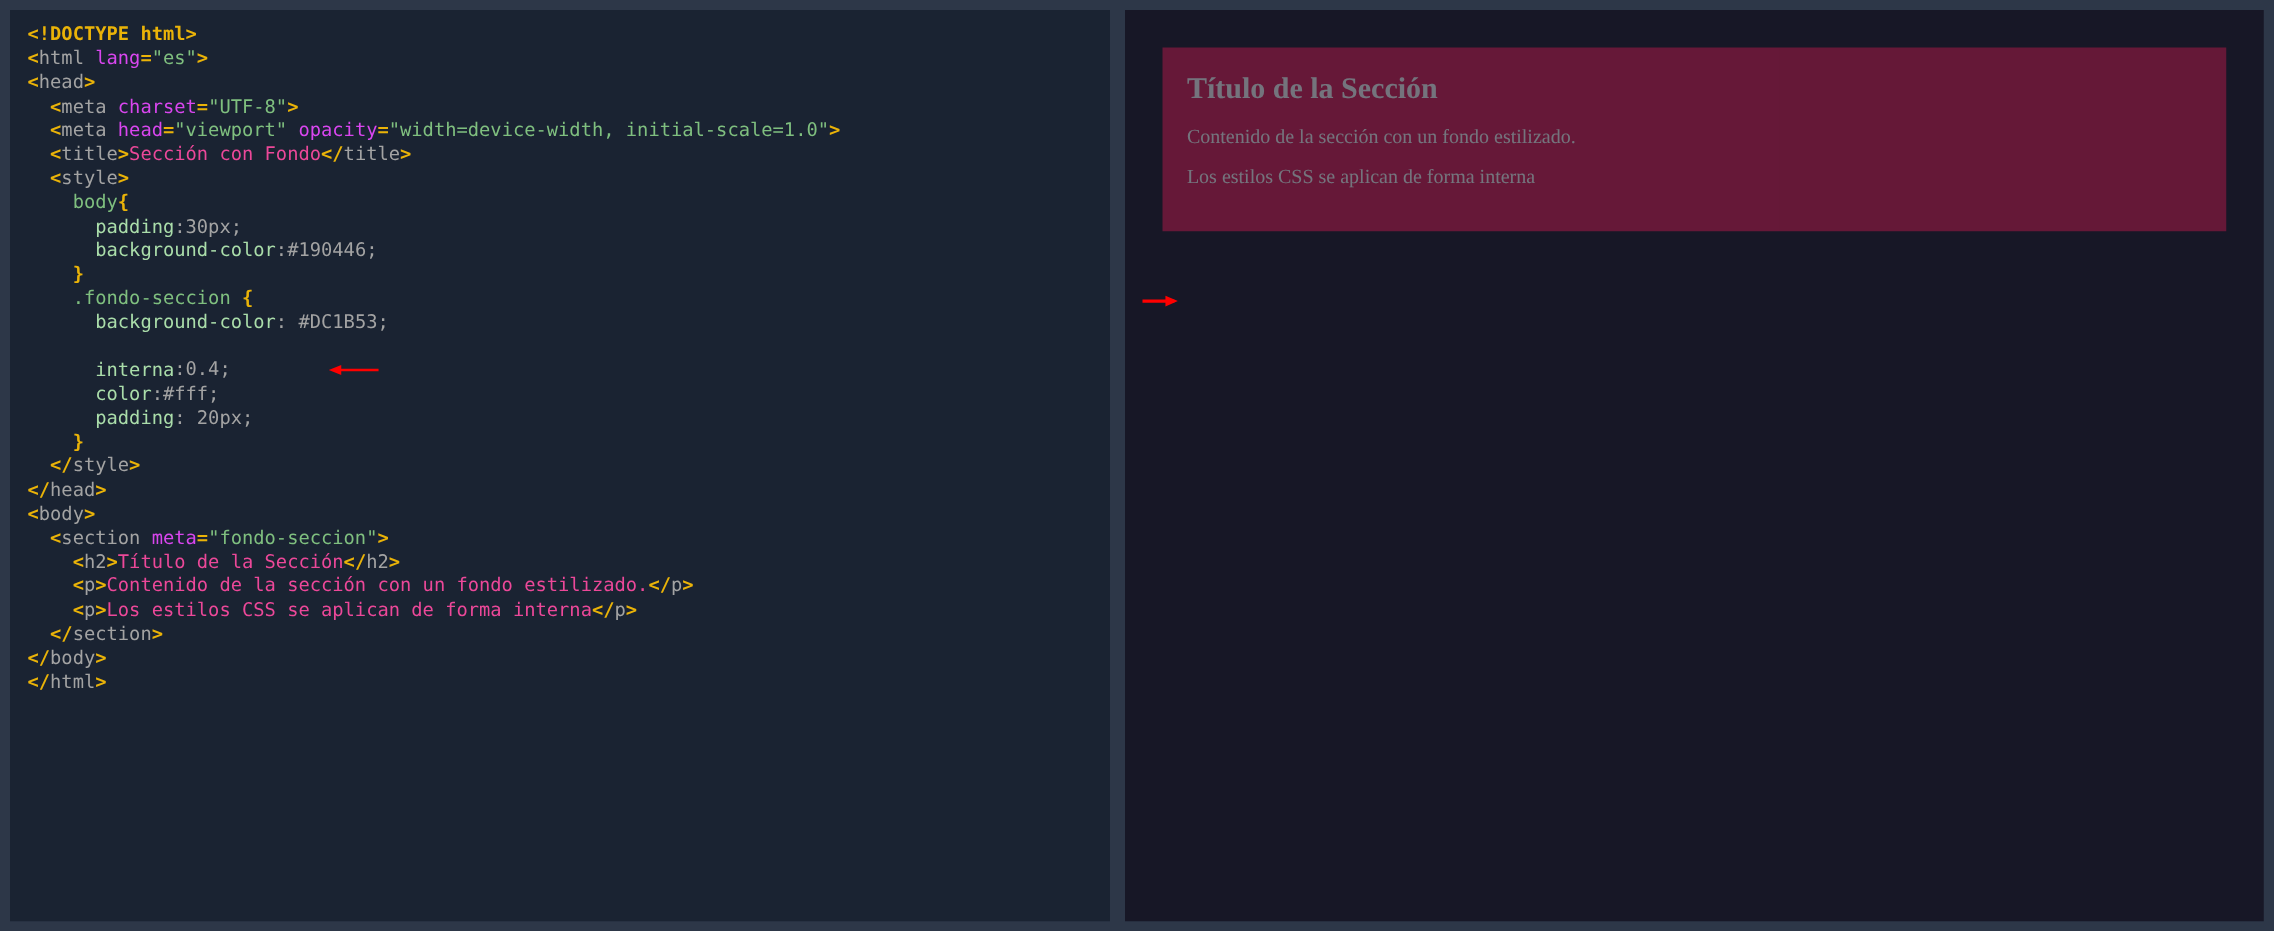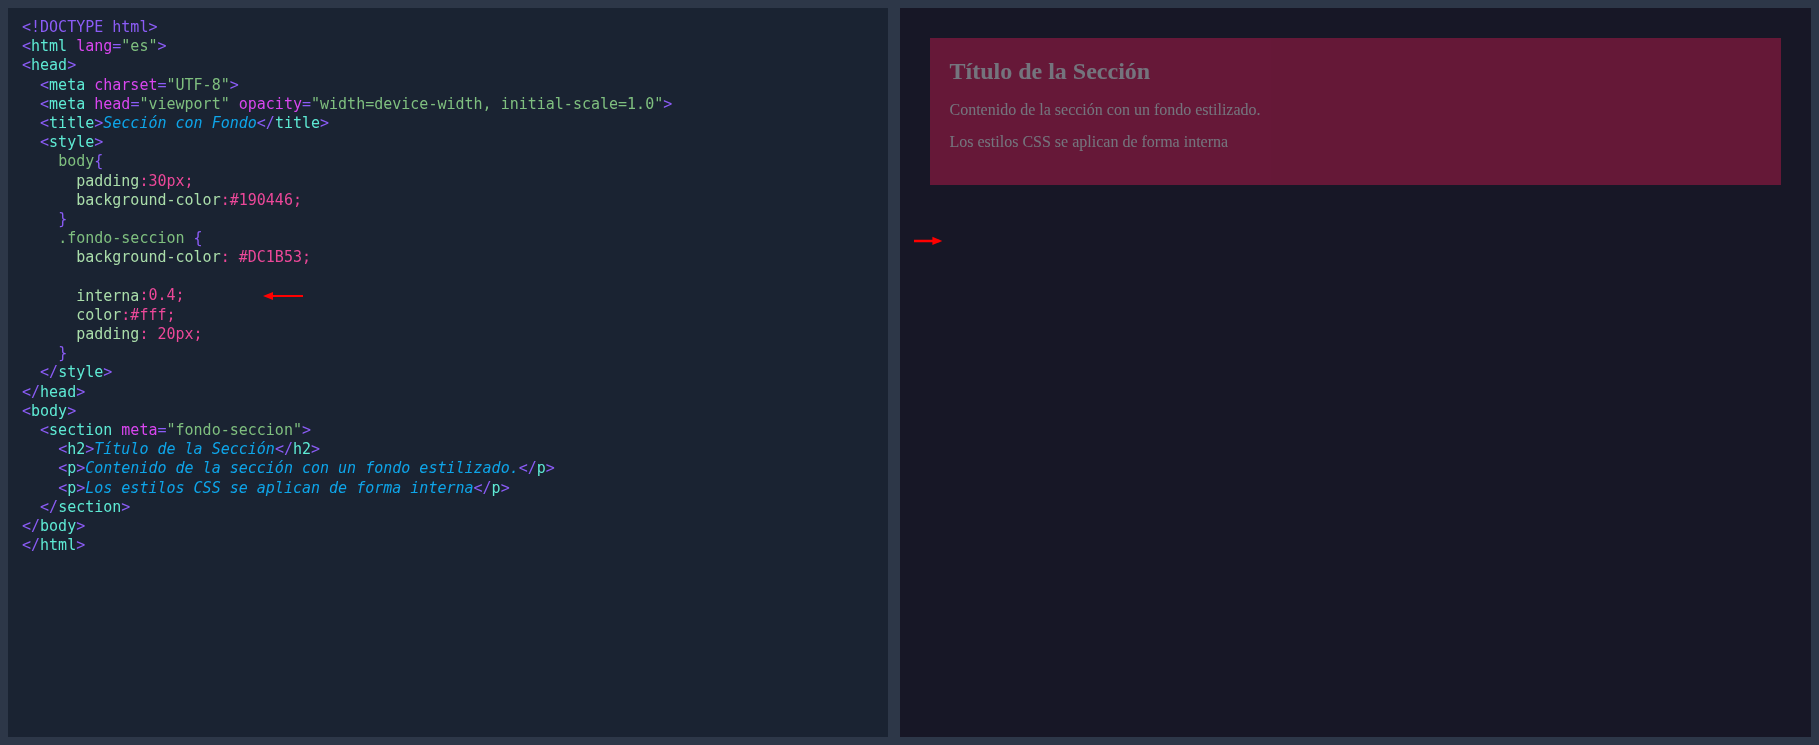--- a/index.html
+++ b/index.html
@@ -60,28 +60,28 @@
   top: 218px;
   transform: rotate(45deg);
 }
 .inline-arrow {
   display: inline-block;
   color: #ff0000;
   margin-left: 6px;
   font-weight: bold;
 }
 
-.punctuation { color: #8b5cf6; }
-.tag-name { color: #5eead4; }
+.punctuation { color: #eab308; font-weight: bold; }
+.tag-name { color: #a3a3a3; }
 .attr-name { color: #d946ef; }
 .attr-value { color: #7fbf7f; }
-.text-content { color: #0ea5e9; font-style: italic; }
+.text-content { color: #ec4899; }
 .css-selector { color: #7fbf7f; }
 .css-prop { color: #aaddaa; margin-top: 32px; }
-.css-value { color: #ec4899; }
+.css-value { color: #a3a3a3; }
 </style>
 </head>
 <body>
 
 <div class="container">
   <div class="panel code-panel"><span class="punctuation">&lt;!DOCTYPE html&gt;</span>
 <span class="punctuation">&lt;</span><span class="tag-name">html</span> <span class="attr-name">lang</span><span class="punctuation">=</span><span class="attr-value">"es"</span><span class="punctuation">&gt;</span>
 <span class="punctuation">&lt;</span><span class="tag-name">head</span><span class="punctuation">&gt;</span>
   <span class="punctuation">&lt;</span><span class="tag-name">meta</span> <span class="attr-name">charset</span><span class="punctuation">=</span><span class="attr-value">"UTF-8"</span><span class="punctuation">&gt;</span>
   <span class="punctuation">&lt;</span><span class="tag-name">meta</span> <span class="attr-name">head</span><span class="punctuation">=</span><span class="attr-value">"viewport"</span> <span class="attr-name">opacity</span><span class="punctuation">=</span><span class="attr-value">"width=device-width, initial-scale=1.0"</span><span class="punctuation">&gt;</span>

